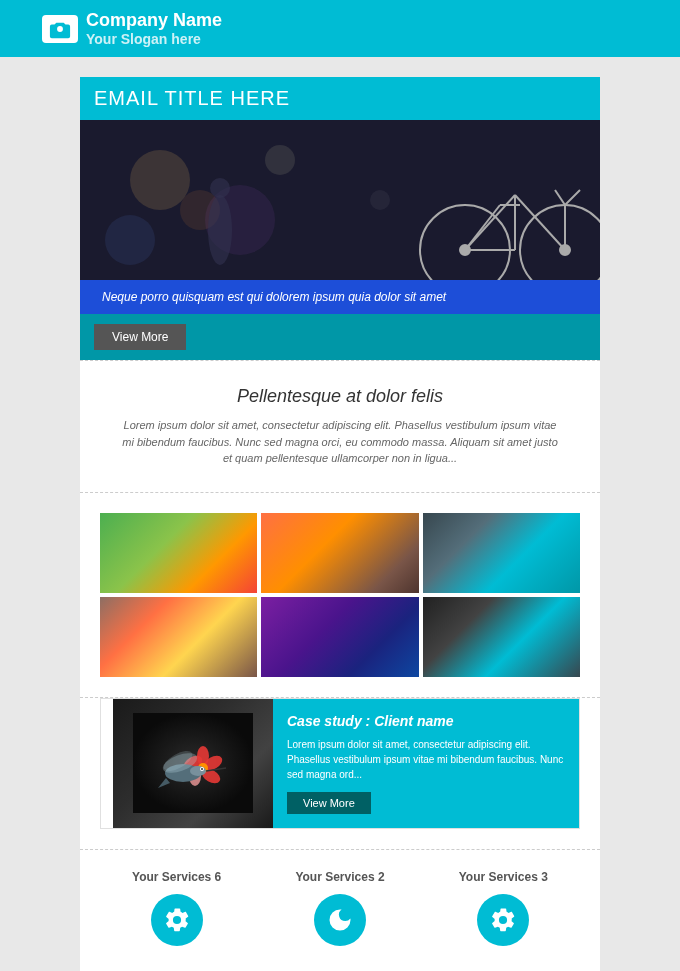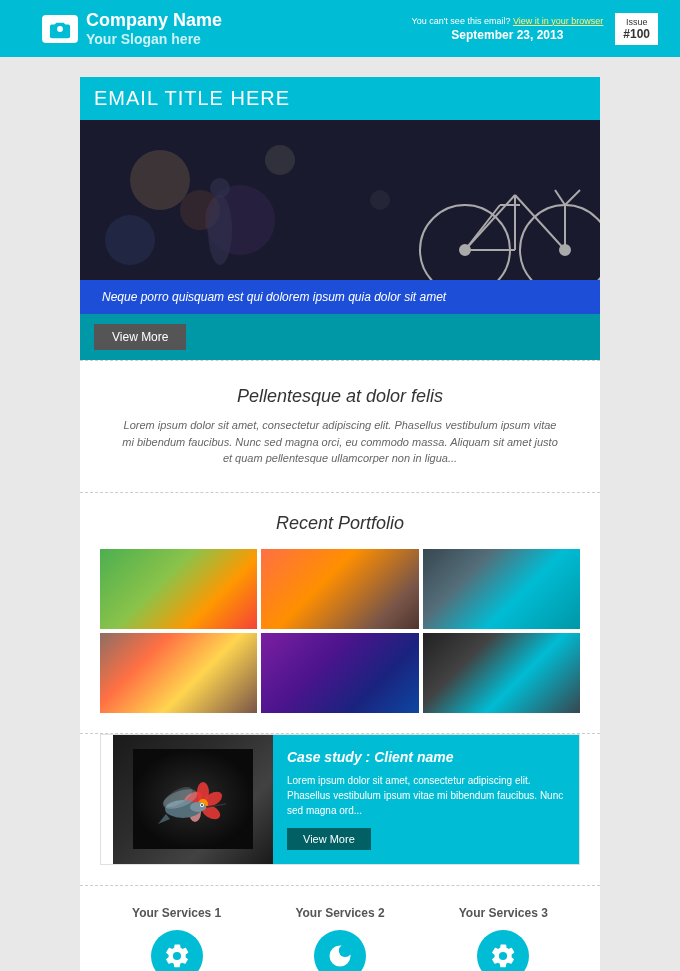--- a/index.html
+++ b/index.html
@@ -85,33 +85,20 @@
     <div class="logo-icon">
       <svg viewBox="0 0 24 24" fill="#00bcd4">
         <path d="M12 15.2A3.2 3.2 0 1 1 15.2 12 3.2 3.2 0 0 1 12 15.2zm9-8H18l-2-2H8L6 7.2H3A2 2 0 0 0 1 9.2v11a2 2 0 0 0 2 2h18a2 2 0 0 0 2-2v-11a2 2 0 0 0-2-2z"></path>
       </svg>
     </div>
     <div class="company-info">
       <h1>Company Name</h1>
       <p>Your Slogan here</p>
     </div>
   </div>
-  <div class="header-right-group">
-    <div class="header-right">
-      <div class="view-link">
-        <span>You can't see this email?</span>
-        <a href="#">View it in your browser</a>
-      </div>
-      <div class="date">September 23, 2013</div>
-    </div>
-    <div class="issue-badge">
-      <div class="issue-text">Issue</div>
-      <div class="issue-num">#100</div>
-    </div>
-  </div>
 </div>
 
 <div class="content-wrapper">
   <div class="email-body">
 
     <div class="hero-section">
       <div class="hero-title-bar">
         <h2>EMAIL TITLE HERE</h2>
       </div>
       <div class="hero-image">
@@ -164,21 +151,20 @@
     <hr class="section-divider">
 
     <div class="pell-section">
       <h3>Pellentesque at dolor felis</h3>
       <p>Lorem ipsum dolor sit amet, consectetur adipiscing elit. Phasellus vestibulum ipsum vitae mi bibendum faucibus. Nunc sed magna orci, eu commodo massa. Aliquam sit amet justo et quam pellentesque ullamcorper non in ligua...</p>
     </div>
 
     <hr class="section-divider">
 
     <div class="portfolio-section">
-      <h3>Recent Portfolio</h3>
       <div class="portfolio-grid">
         <div class="portfolio-item img-parrot"></div>
         <div class="portfolio-item img-branches"></div>
         <div class="portfolio-item img-bridge"></div>
         <div class="portfolio-item img-foot"></div>
         <div class="portfolio-item img-forest"></div>
         <div class="portfolio-item img-bike2"></div>
       </div>
     </div>
 
@@ -229,21 +215,21 @@
         </div>
       </div>
     </div>
 
     <hr class="section-divider">
 
     <div class="services-section">
       <div class="services-grid">
 
         <div class="service-item">
-          <h4>Your Services 1</h4>
+          <h4>Your Services 6</h4>
           <div class="service-icon-circle">
             <svg viewBox="0 0 24 24">
               <path d="M12 15.5A3.5 3.5 0 0 1 8.5 12 3.5 3.5 0 0 1 12 8.5a3.5 3.5 0 0 1 3.5 3.5 3.5 3.5 0 0 1-3.5 3.5m7.43-2.92c.04-.3.07-.62.07-.93s-.03-.64-.07-.94l2.03-1.58c.18-.14.23-.41.12-.61l-1.92-3.32c-.12-.22-.37-.29-.59-.22l-2.39.96c-.5-.38-1.03-.7-1.62-.94l-.36-2.54c-.04-.24-.24-.41-.48-.41h-3.84c-.24 0-.43.17-.47.41l-.36 2.54c-.59.24-1.13.57-1.62.94l-2.39-.96c-.22-.08-.47 0-.59.22L2.74 8.87c-.12.21-.08.47.12.61l2.03 1.58c-.05.3-.09.63-.09.94s.02.64.07.94l-2.03 1.58c-.18.14-.23.41-.12.61l1.92 3.32c.12.22.37.29.59.22l2.39-.96c.5.38 1.03.7 1.62.94l.36 2.54c.05.24.24.41.48.41h3.84c.24 0 .44-.17.47-.41l.36-2.54c.59-.24 1.13-.56 1.62-.94l2.39.96c.22.08.47 0 .59-.22l1.92-3.32c.12-.22.07-.47-.12-.61l-2.01-1.58z" fill="white"></path>
             </svg>
           </div>
 
         </div>
 
         <div class="service-item">
           <h4>Your Services 2</h4>

